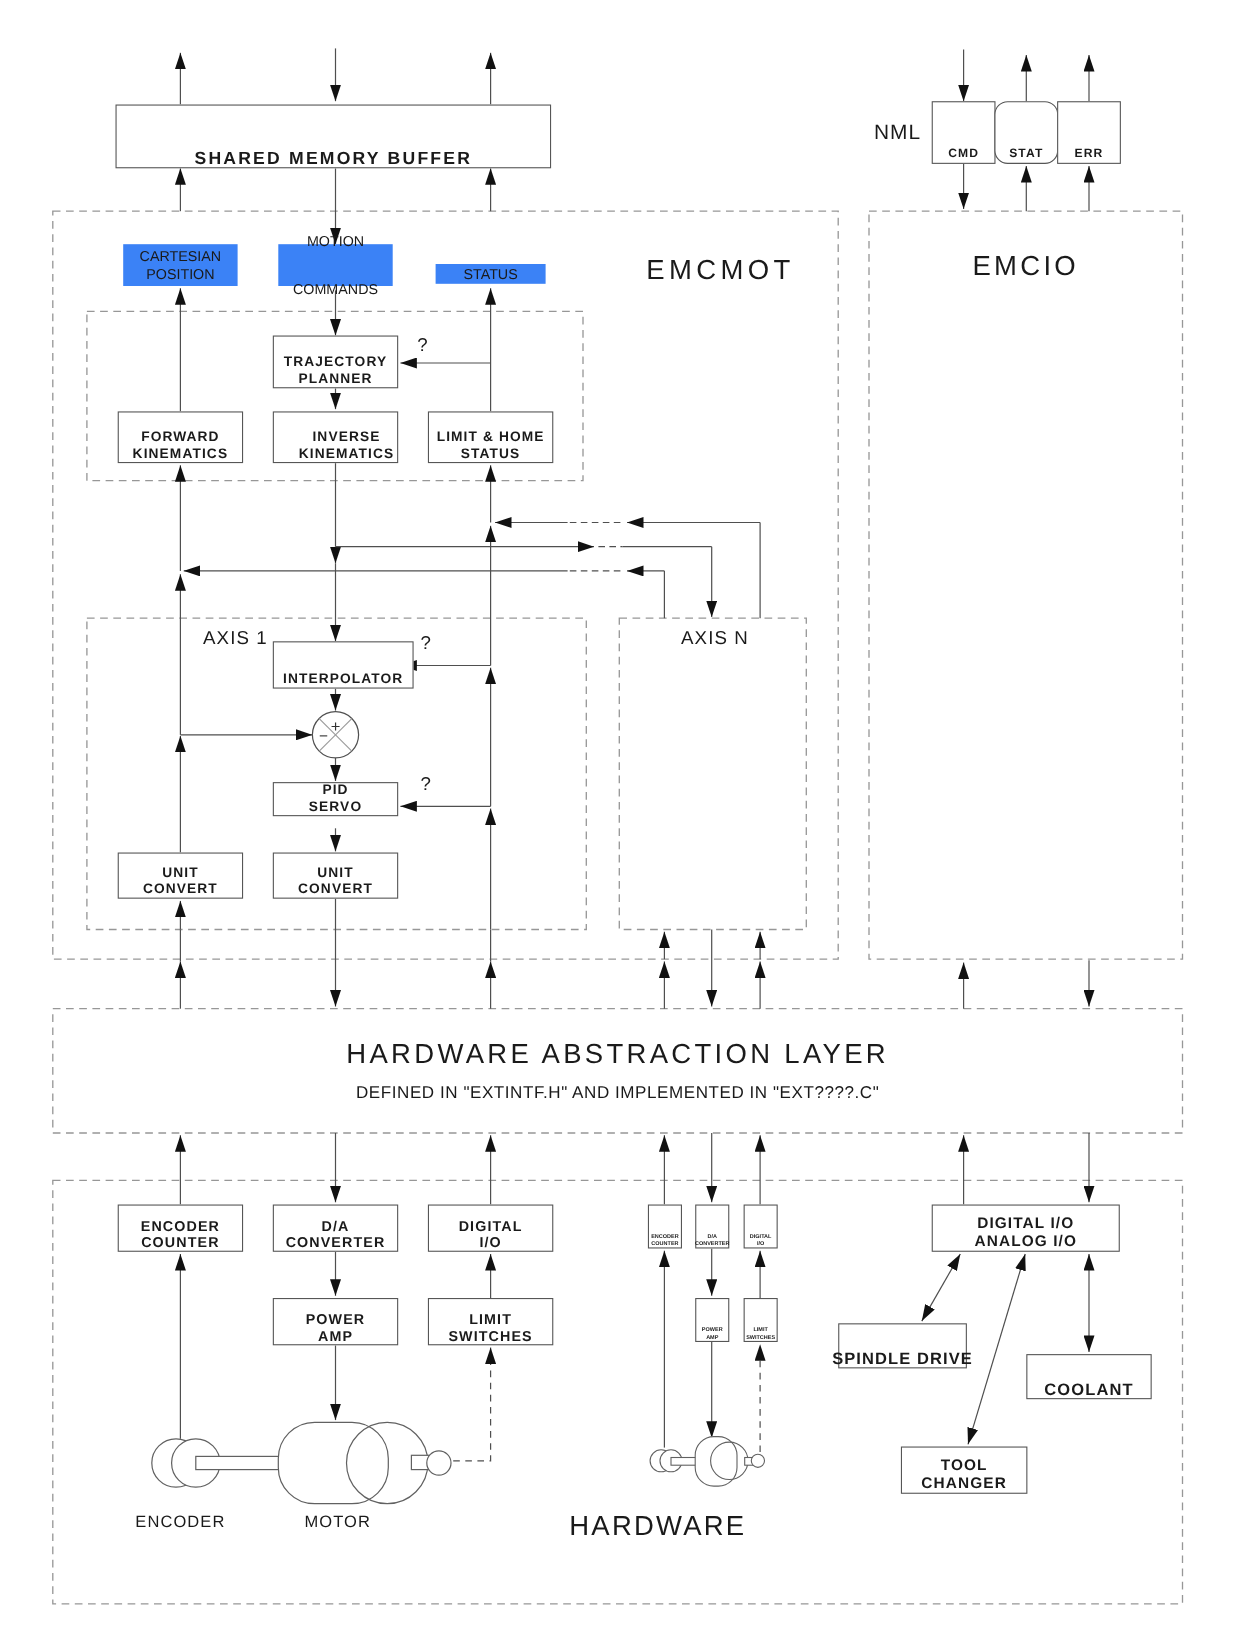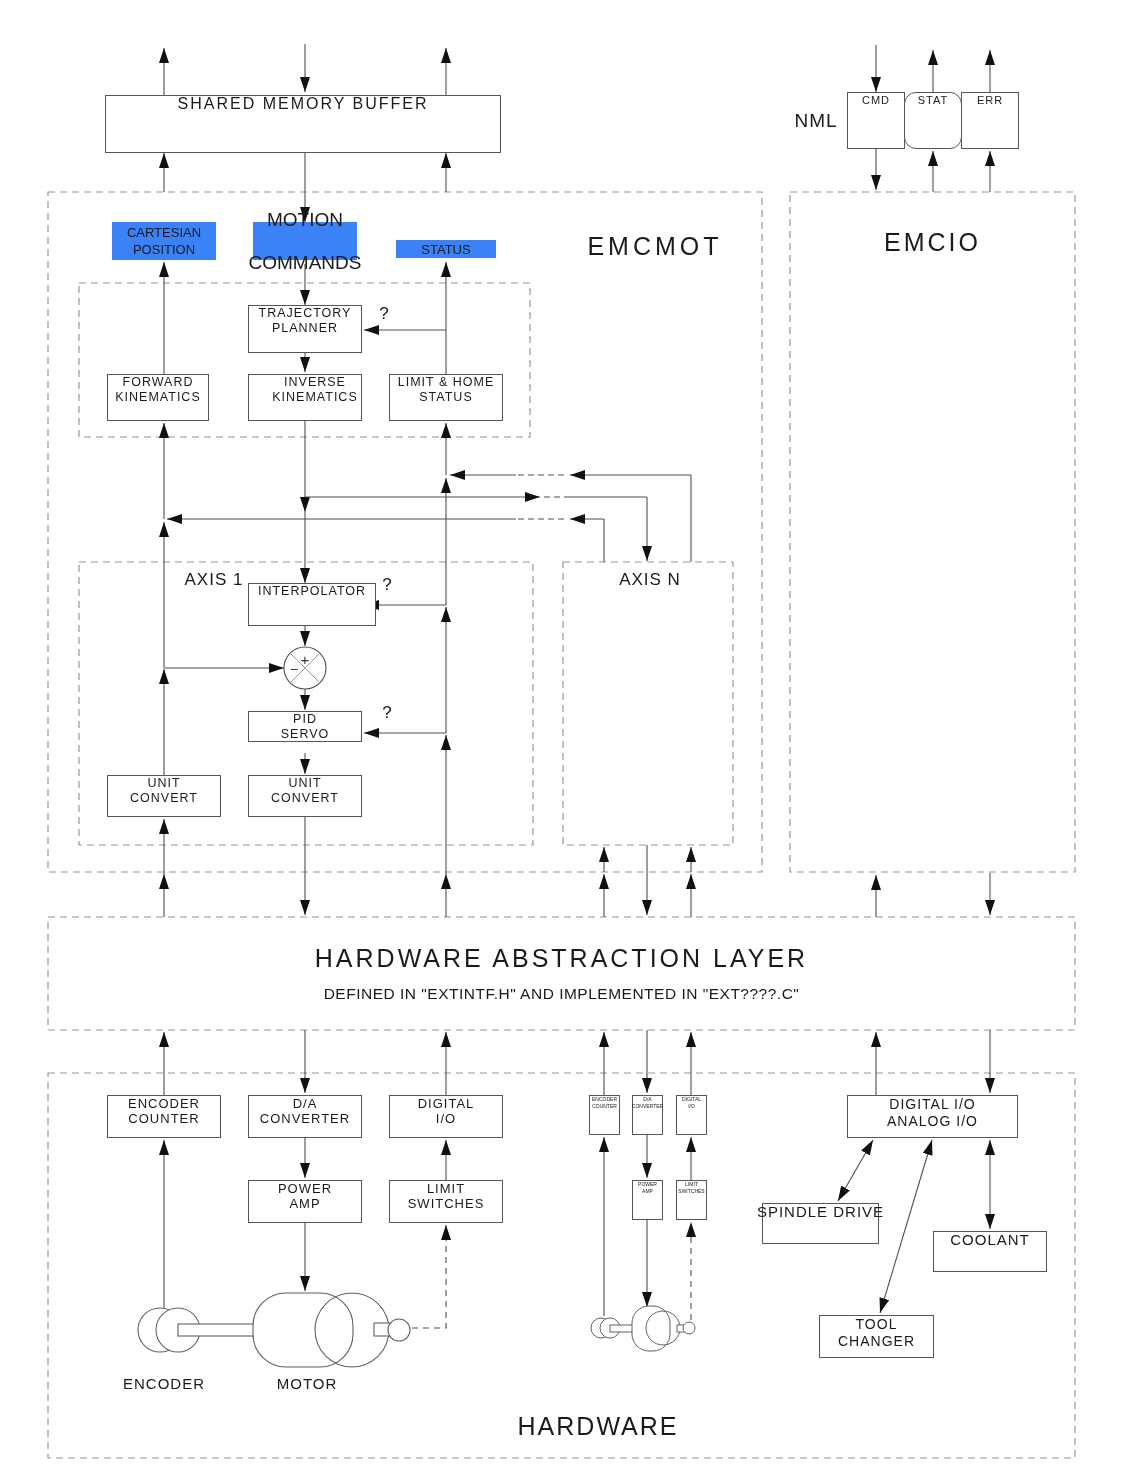--- a/index.html
+++ b/index.html
@@ -4,23 +4,23 @@
 <style>
   html,body{margin:0;padding:0;background:#ffffff;}
   #stage{
     position:relative;width:1122px;height:1480px;background:#ffffff;
     font-family:"Liberation Sans","DejaVu Sans",sans-serif;color:#1a1a1a;
     overflow:hidden;
   }
   #wires{position:absolute;left:0;top:0;z-index:1;}
   .box{
     position:absolute;border:1px solid #565656;background:#ffffff;
-    display:flex;flex-direction:column;align-items:center;justify-content:flex-start;
+    display:flex;flex-direction:column;align-items:center;justify-content:flex-end;
     text-align:center;z-index:2;box-sizing:border-box;line-height:15px;
-    font-size:12.5px;letter-spacing:1px;white-space:nowrap;
+    font-size:12.5px;letter-spacing:1px;white-space:nowrap;font-weight:bold;
   }
   .lbl{
     position:absolute;text-align:center;z-index:2;white-space:nowrap;
     display:flex;flex-direction:column;align-items:center;justify-content:center;
   }
   .wbg{background:#3b82f6;}
   .big{font-size:25px;letter-spacing:4px;margin-top:12px;}
   .mid{font-size:17px;letter-spacing:1px;}
   .q{font-size:17px;z-index:2;}
   .tiny{font-size:5px;line-height:6.5px;letter-spacing:0;}
@@ -190,37 +190,37 @@
       <span>EMCMOT</span>
     </div>
 <div class="lbl big" style="left:790px;top:216px;width:285px;height:28px;letter-spacing:3px;">
       <span>EMCIO</span>
     </div>
 
 <div class="lbl wbg" style="left:112px;top:222px;width:104px;height:38px;font-size:13px;line-height:17px;">
   <span>CARTESIAN</span>
   <span>POSITION</span>
 </div>
-<div class="lbl wbg" style="left:253px;top:222px;width:104px;height:38px;font-size:19px;line-height:17px;gap:26px;">
+<div class="lbl wbg" style="left:253px;top:222px;width:104px;height:38px;font-size:13px;line-height:17px;gap:26px;">
   <span>MOTION</span>
   <span>COMMANDS</span>
 </div>
 <div class="lbl wbg" style="left:396px;top:240px;width:100px;height:18px;font-size:13px;">
       <span>STATUS</span>
     </div>
 
 <div class="box" style="left:248px;top:305px;width:114px;height:48px;">
   <span>TRAJECTORY</span>
   <span>PLANNER</span>
 </div>
 <div class="lbl q" style="left:372px;top:303px;width:24px;height:22px;">
       <span>?</span>
     </div>
 
-<div class="box" style="left:107px;top:374px;width:102px;height:47px;">
+<div class="box" style="left:107px;top:374px;width:114px;height:47px;">
   <span>FORWARD</span>
   <span>KINEMATICS</span>
 </div>
 <div class="box" style="left:248px;top:374px;width:114px;height:47px;padding-left:20px;">
   <span>INVERSE</span>
   <span>KINEMATICS</span>
 </div>
 <div class="box" style="left:389px;top:374px;width:114px;height:47px;">
   <span>LIMIT &amp; HOME</span>
   <span>STATUS</span>
@@ -321,17 +321,17 @@
   <span>SPINDLE DRIVE</span>
 </div>
 <div class="box" style="left:933px;top:1231px;width:114px;height:41px;font-size:15px;">
   <span>COOLANT</span>
 </div>
 <div class="box" style="left:819px;top:1315px;width:115px;height:43px;font-size:14px;line-height:17px;">
   <span>TOOL</span>
   <span>CHANGER</span>
 </div>
 
-<div class="lbl" style="left:518px;top:1412px;width:160px;height:28px;font-size:25px;letter-spacing:2px;">
+<div class="lbl" style="left:518px;top:1373px;width:160px;height:28px;font-size:25px;letter-spacing:2px;">
       <span>HARDWARE</span>
     </div>
 
 </div>
 
 </body></html>

